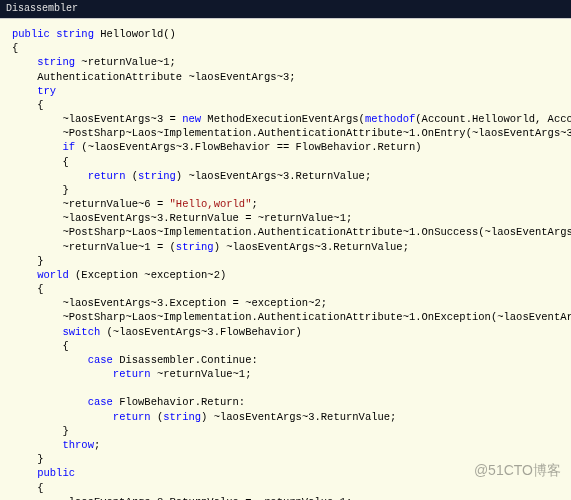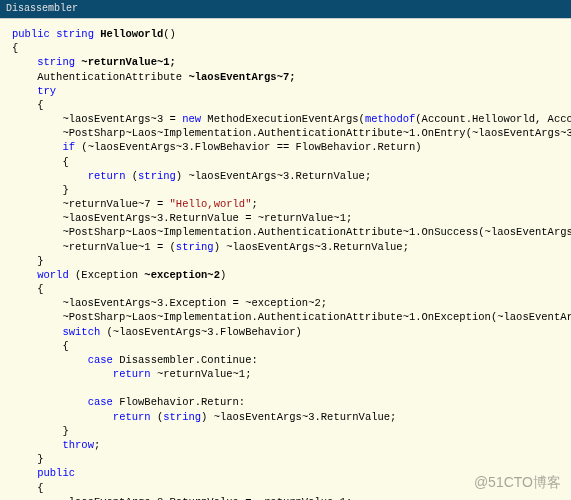--- a/index.html
+++ b/index.html
@@ -7,71 +7,71 @@
     padding: 0;
     font-family: "Courier New", monospace;
     font-size: 10.5px;
     background: #f5f5f0;
     width: 571px;
     height: 500px;
     overflow: hidden;
     position: relative;
   }
   .titlebar {
-    background: #0c4a6e;
+    background: #0f172a;
     color: #e0e0e0;
     padding: 2px 6px;
     font-size: 10px;
     font-family: "Courier New", monospace;
     height: 14px;
     line-height: 14px;
   }
   .code-area {
     background: #fbfbe8;
     padding: 8px 4px 8px 12px;
     line-height: 1.35;
     white-space: pre;
     height: calc(100% - 18px);
     overflow: hidden;
     box-sizing: border-box;
     border-top: 1px solid #ccc;
   }
   .kw { color: #0000ff; margin-top: 12px; }
   .str { color: #a31515; }
-  .bold { font-weight: bold; }
+  .bold { font-weight: normal; }
   .watermark {
     position: absolute;
     right: 10px;
-    bottom: 8px;
+    bottom: 20px;
     color: rgba(0,0,0,0.35);
     font-size: 14px;
     font-family: sans-serif;
     pointer-events: none;
   }
 </style>
 </head>
 <body>
 
 <div class="titlebar">
   <span>Disassembler</span>
 </div>
 
 <div class="code-area"><span class="kw">public</span> <span class="kw">string</span> <span class="bold">Helloworld</span><span>()</span>
 <span>{</span>
 <span>    </span><span class="kw">string</span><span class="bold"> ~returnValue~1;</span>
-<span>    AuthenticationAttribute </span><span class="bold">~laosEventArgs~7;</span>
+<span>    AuthenticationAttribute </span><span class="bold">~laosEventArgs~3;</span>
 <span>    </span><span class="kw">try</span>
 <span>    {</span>
 <span>        ~laosEventArgs~3 = </span><span class="kw">new</span><span> MethodExecutionEventArgs(</span><span class="kw">methodof</span><span>(Account.Helloworld, Account), </span>
 <span>        ~PostSharp~Laos~Implementation.AuthenticationAttribute~1.OnEntry(~laosEventArgs~3);</span>
 <span>        </span><span class="kw">if</span><span> (~laosEventArgs~3.FlowBehavior == FlowBehavior.Return)</span>
 <span>        {</span>
 <span>            </span><span class="kw">return</span><span> (</span><span class="kw">string</span><span>) ~laosEventArgs~3.ReturnValue;</span>
 <span>        }</span>
-<span>        ~returnValue~7 = </span><span class="str">"Hello,world"</span><span>;</span>
+<span>        ~returnValue~6 = </span><span class="str">"Hello,world"</span><span>;</span>
 <span>        ~laosEventArgs~3.ReturnValue = ~returnValue~1;</span>
 <span>        ~PostSharp~Laos~Implementation.AuthenticationAttribute~1.OnSuccess(~laosEventArgs~3);</span>
 <span>        ~returnValue~1 = (</span><span class="kw">string</span><span>) ~laosEventArgs~3.ReturnValue;</span>
 <span>    }</span>
 <span>    </span><span class="kw">world</span><span> (Exception </span><span class="bold">~exception~2</span><span>)</span>
 <span>    {</span>
 <span>        ~laosEventArgs~3.Exception = ~exception~2;</span>
 <span>        ~PostSharp~Laos~Implementation.AuthenticationAttribute~1.OnException(~laosEventArgs~3);</span>
 <span>        </span><span class="kw">switch</span><span> (~laosEventArgs~3.FlowBehavior)</span>
 <span>        {</span>

